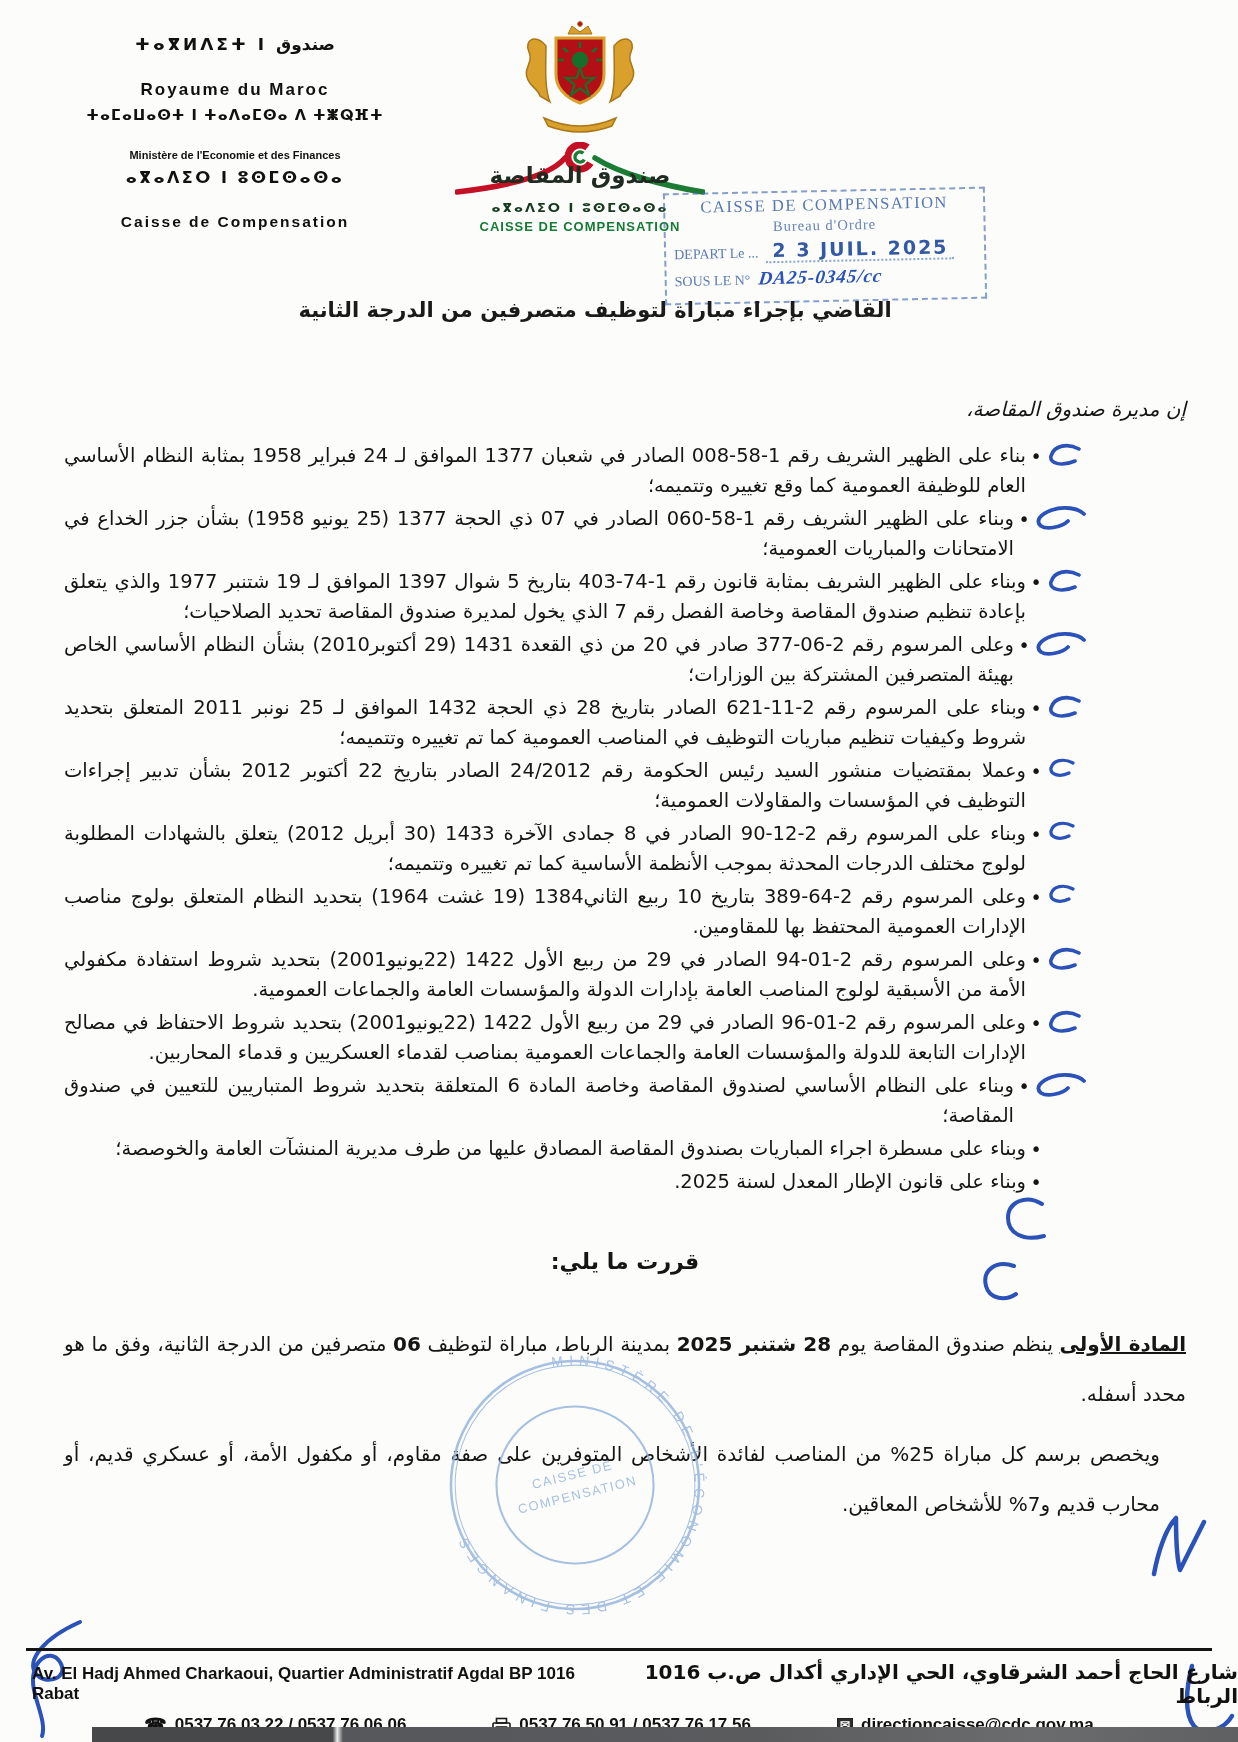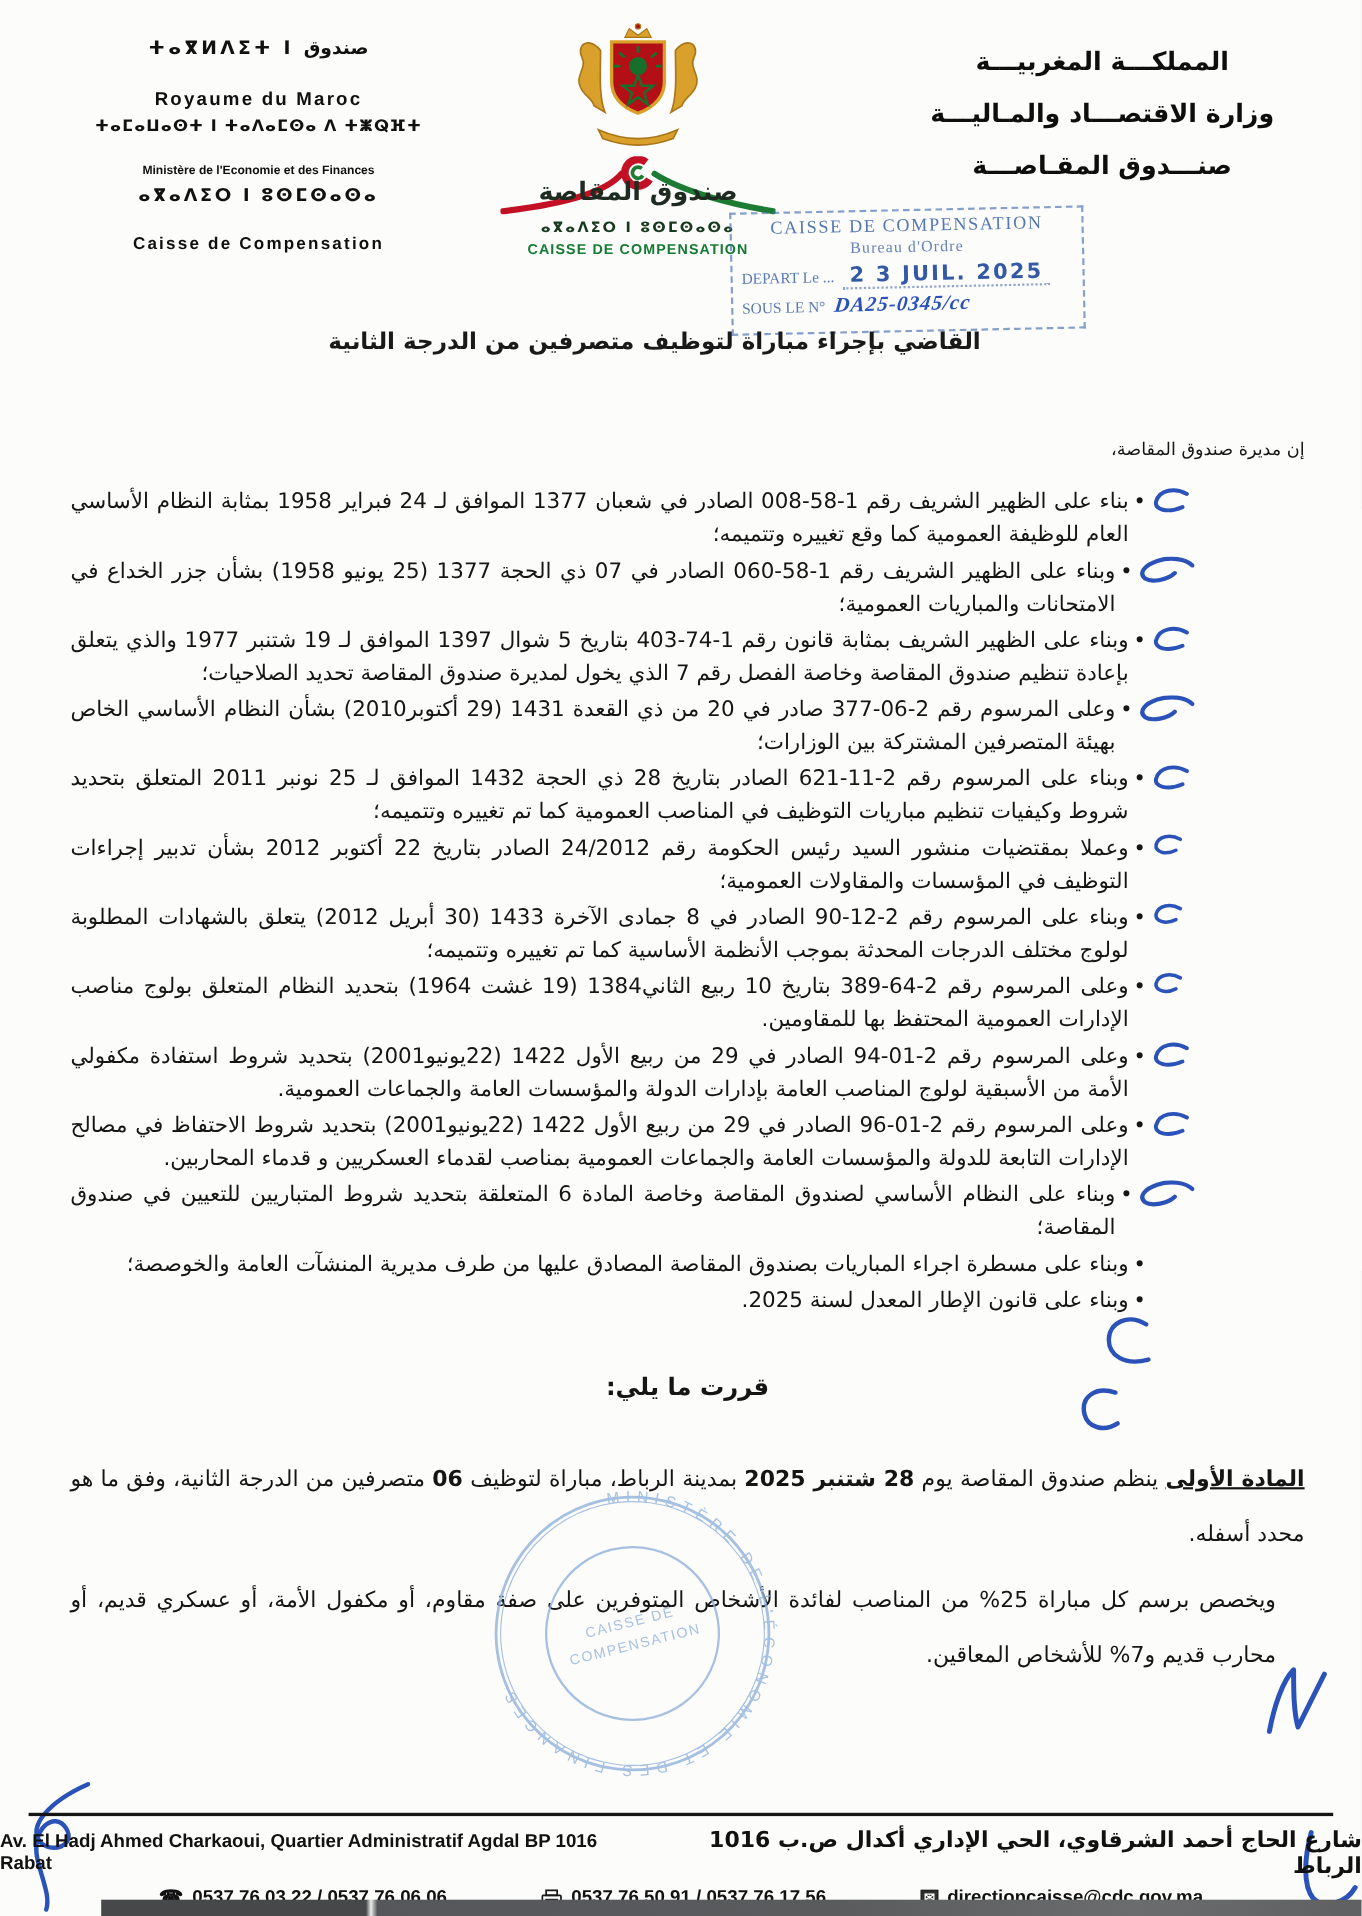--- a/index.html
+++ b/index.html
@@ -46,21 +46,21 @@
 
   
   .title1{position:absolute;top:240px;left:0;width:1075px;text-align:center;
           font-weight:700;font-size:21px;direction:rtl;}
   .title2{position:absolute;top:298px;left:0;width:1190px;text-align:center;
           font-weight:700;font-size:21px;direction:rtl;}
 
   
   .body{position:absolute;left:64px;top:394px;width:1122px;direction:rtl;
         font-size:19.5px;line-height:30px;color:#151515;}
-  .opening{text-align:right;font-size:16px;margin-bottom:17px;}
+  .opening{text-align:right;font-size:20px;margin-bottom:17px;font-style:italic;}
   .blist{margin:0 100px 0 0;padding:0;list-style:none;}
   .blist li{display:flex;align-items:flex-start;margin-bottom:3px;}
   .tickbox{flex:0 0 40px;height:26px;margin-top:2px;text-align:left;}
   .dot{flex:0 0 20px;text-align:center;font-size:19px;}
   .btext{flex:1;text-align:justify;text-align-last:right;}
   .decision{margin:50px 0 42px;text-align:center;font-weight:700;font-size:22px;}
   .articles .art{font-size:20px;line-height:50px;text-align:justify;text-align-last:right;
                  margin:0 0 10px;}
   .articles .art.second{margin-right:26px;}
   .seg-b{font-weight:700;}
@@ -70,21 +70,21 @@
   .wm{position:absolute;left:420px;top:1330px;width:310px;height:310px;opacity:.78;
       transform:rotate(-14deg);}
 
   
   .pen{position:absolute;}
   .pen svg path{stroke:var(--ink);fill:none;stroke-linecap:round;stroke-linejoin:round;}
 
   
   .footer{position:absolute;left:0;top:1648px;width:1238px;}
   .frule{margin:0 auto;width:1186px;border-top:3px solid #141414;}
-  .frow1{display:flex;justify-content:center;align-items:baseline;gap:26px;margin-top:9px;}
+  .frow1{display:flex;justify-content:center;align-items:baseline;gap:26px;margin-top:9px;padding-left:32px;}
   .faddr-fr{font-family:"Liberation Sans",sans-serif;font-weight:700;font-size:17px;color:#111;}
   .faddr-ar{direction:rtl;font-weight:700;font-size:20px;color:#111;}
   .frow2{display:flex;justify-content:center;align-items:center;gap:86px;margin-top:7px;
          font-family:"Liberation Sans",sans-serif;font-weight:700;font-size:17px;color:#111;}
   .citem{display:flex;align-items:center;gap:8px;}
   .cicon{font-size:18px;line-height:1;}
   .mailbox{display:inline-block;border:1.5px solid #222;font-size:12px;line-height:13px;
            padding:0 2px;background:#2e2e2e;color:#fff;}
 
   .scanband{position:absolute;left:92px;right:0;bottom:0;height:15px;
@@ -125,25 +125,20 @@
         <path d="M140,16 C165,32 210,44 248,50" stroke="#1d7c33" stroke-width="5.5" fill="none" stroke-linecap="round"></path>
         <circle cx="125" cy="15" r="12" fill="none" stroke="#c31025" stroke-width="7" stroke-dasharray="58 18" transform="rotate(30 125 15)"></circle>
         <circle cx="125" cy="15" r="5" fill="none" stroke="#1d7c33" stroke-width="3.5" stroke-dasharray="24 8" transform="rotate(30 125 15)"></circle>
       </svg>
       <div class="logo-ar" dir="rtl">صندوق المقاصة</div>
     </div>
     <div class="logo-tif">ⴰⴳⴰⴷⵉⵔ ⵏ ⵓⵙⵎⵙⴰⵙⴰ</div>
     <div class="logo-fr">CAISSE DE COMPENSATION</div>
   </div>
 
-  <div class="hdr-right" lang="ar">
-    <div>المملكـــة المغربيـــة</div>
-    <div>وزارة الاقتصـــاد والمـاليـــة</div>
-    <div>صنـــدوق المقـاصـــة</div>
-  </div>
 
   <div class="stamp">
     <div class="s1">CAISSE DE COMPENSATION</div>
     <div class="s2">Bureau d'Ordre</div>
     <div class="s3">
       <span>DEPART Le ...</span>
       <span class="sdate">2 3 JUIL. 2025</span>
     </div>
     <div class="s4">
       <span>SOUS LE N°</span>

